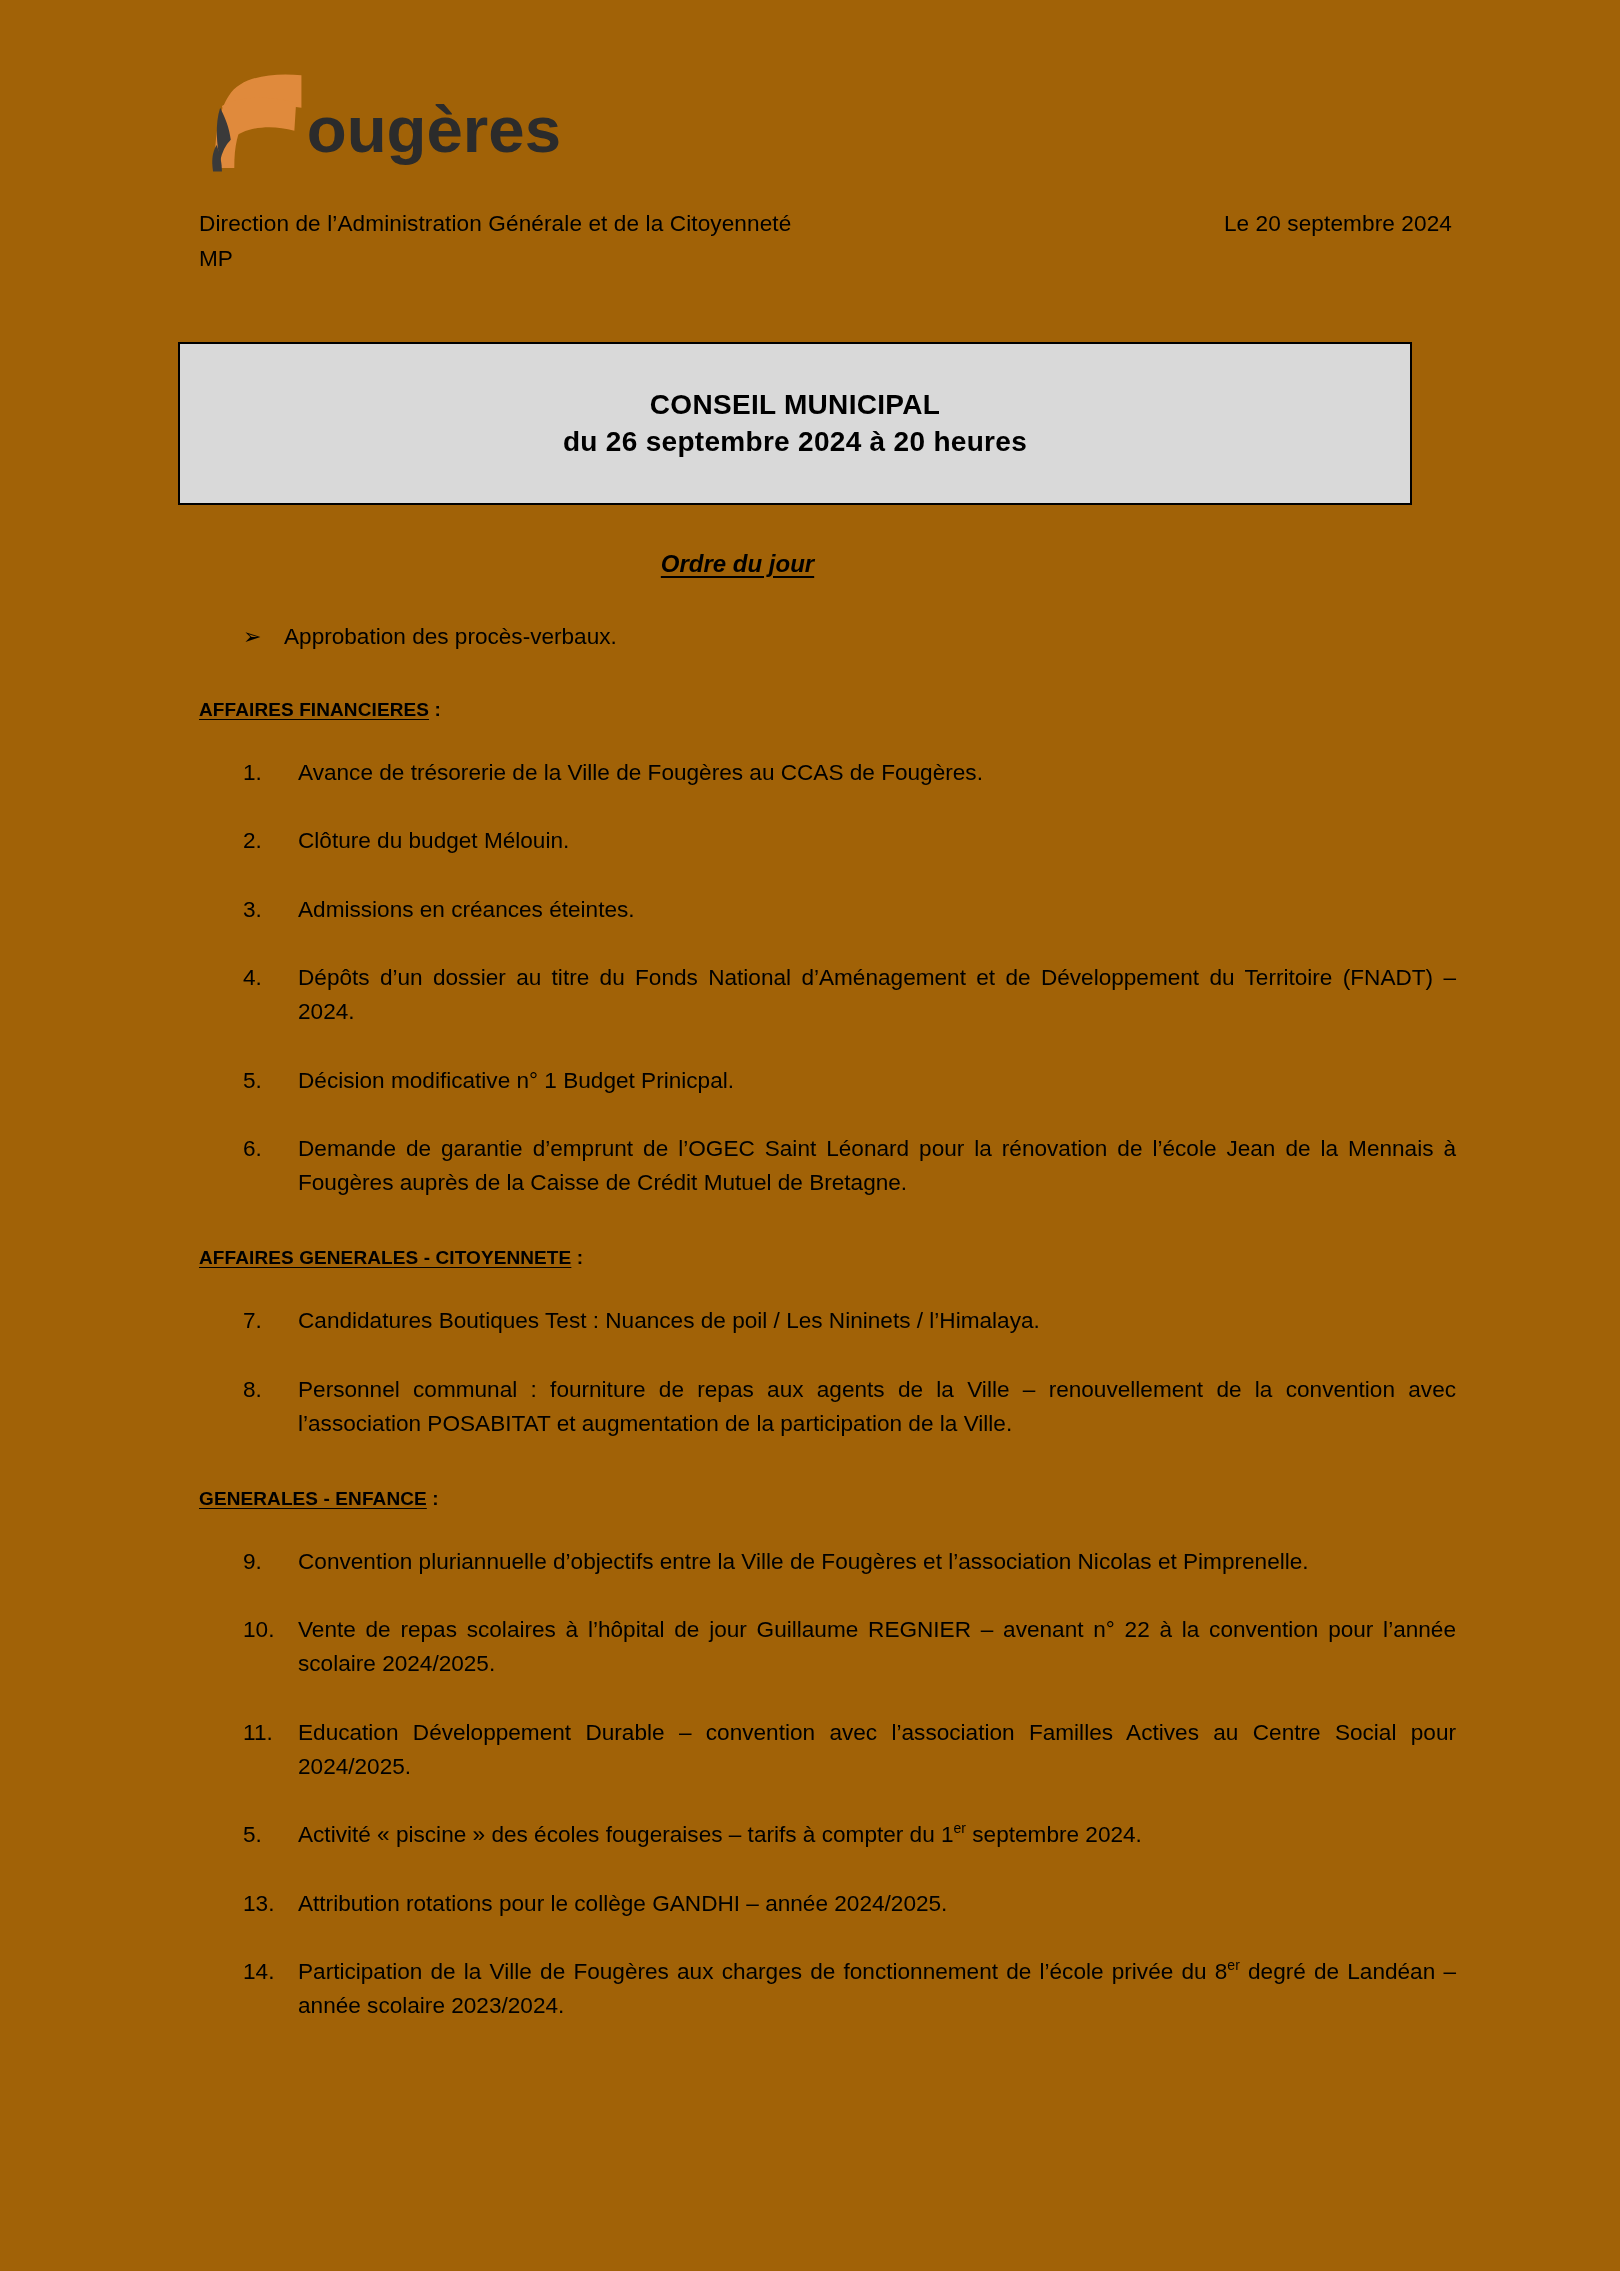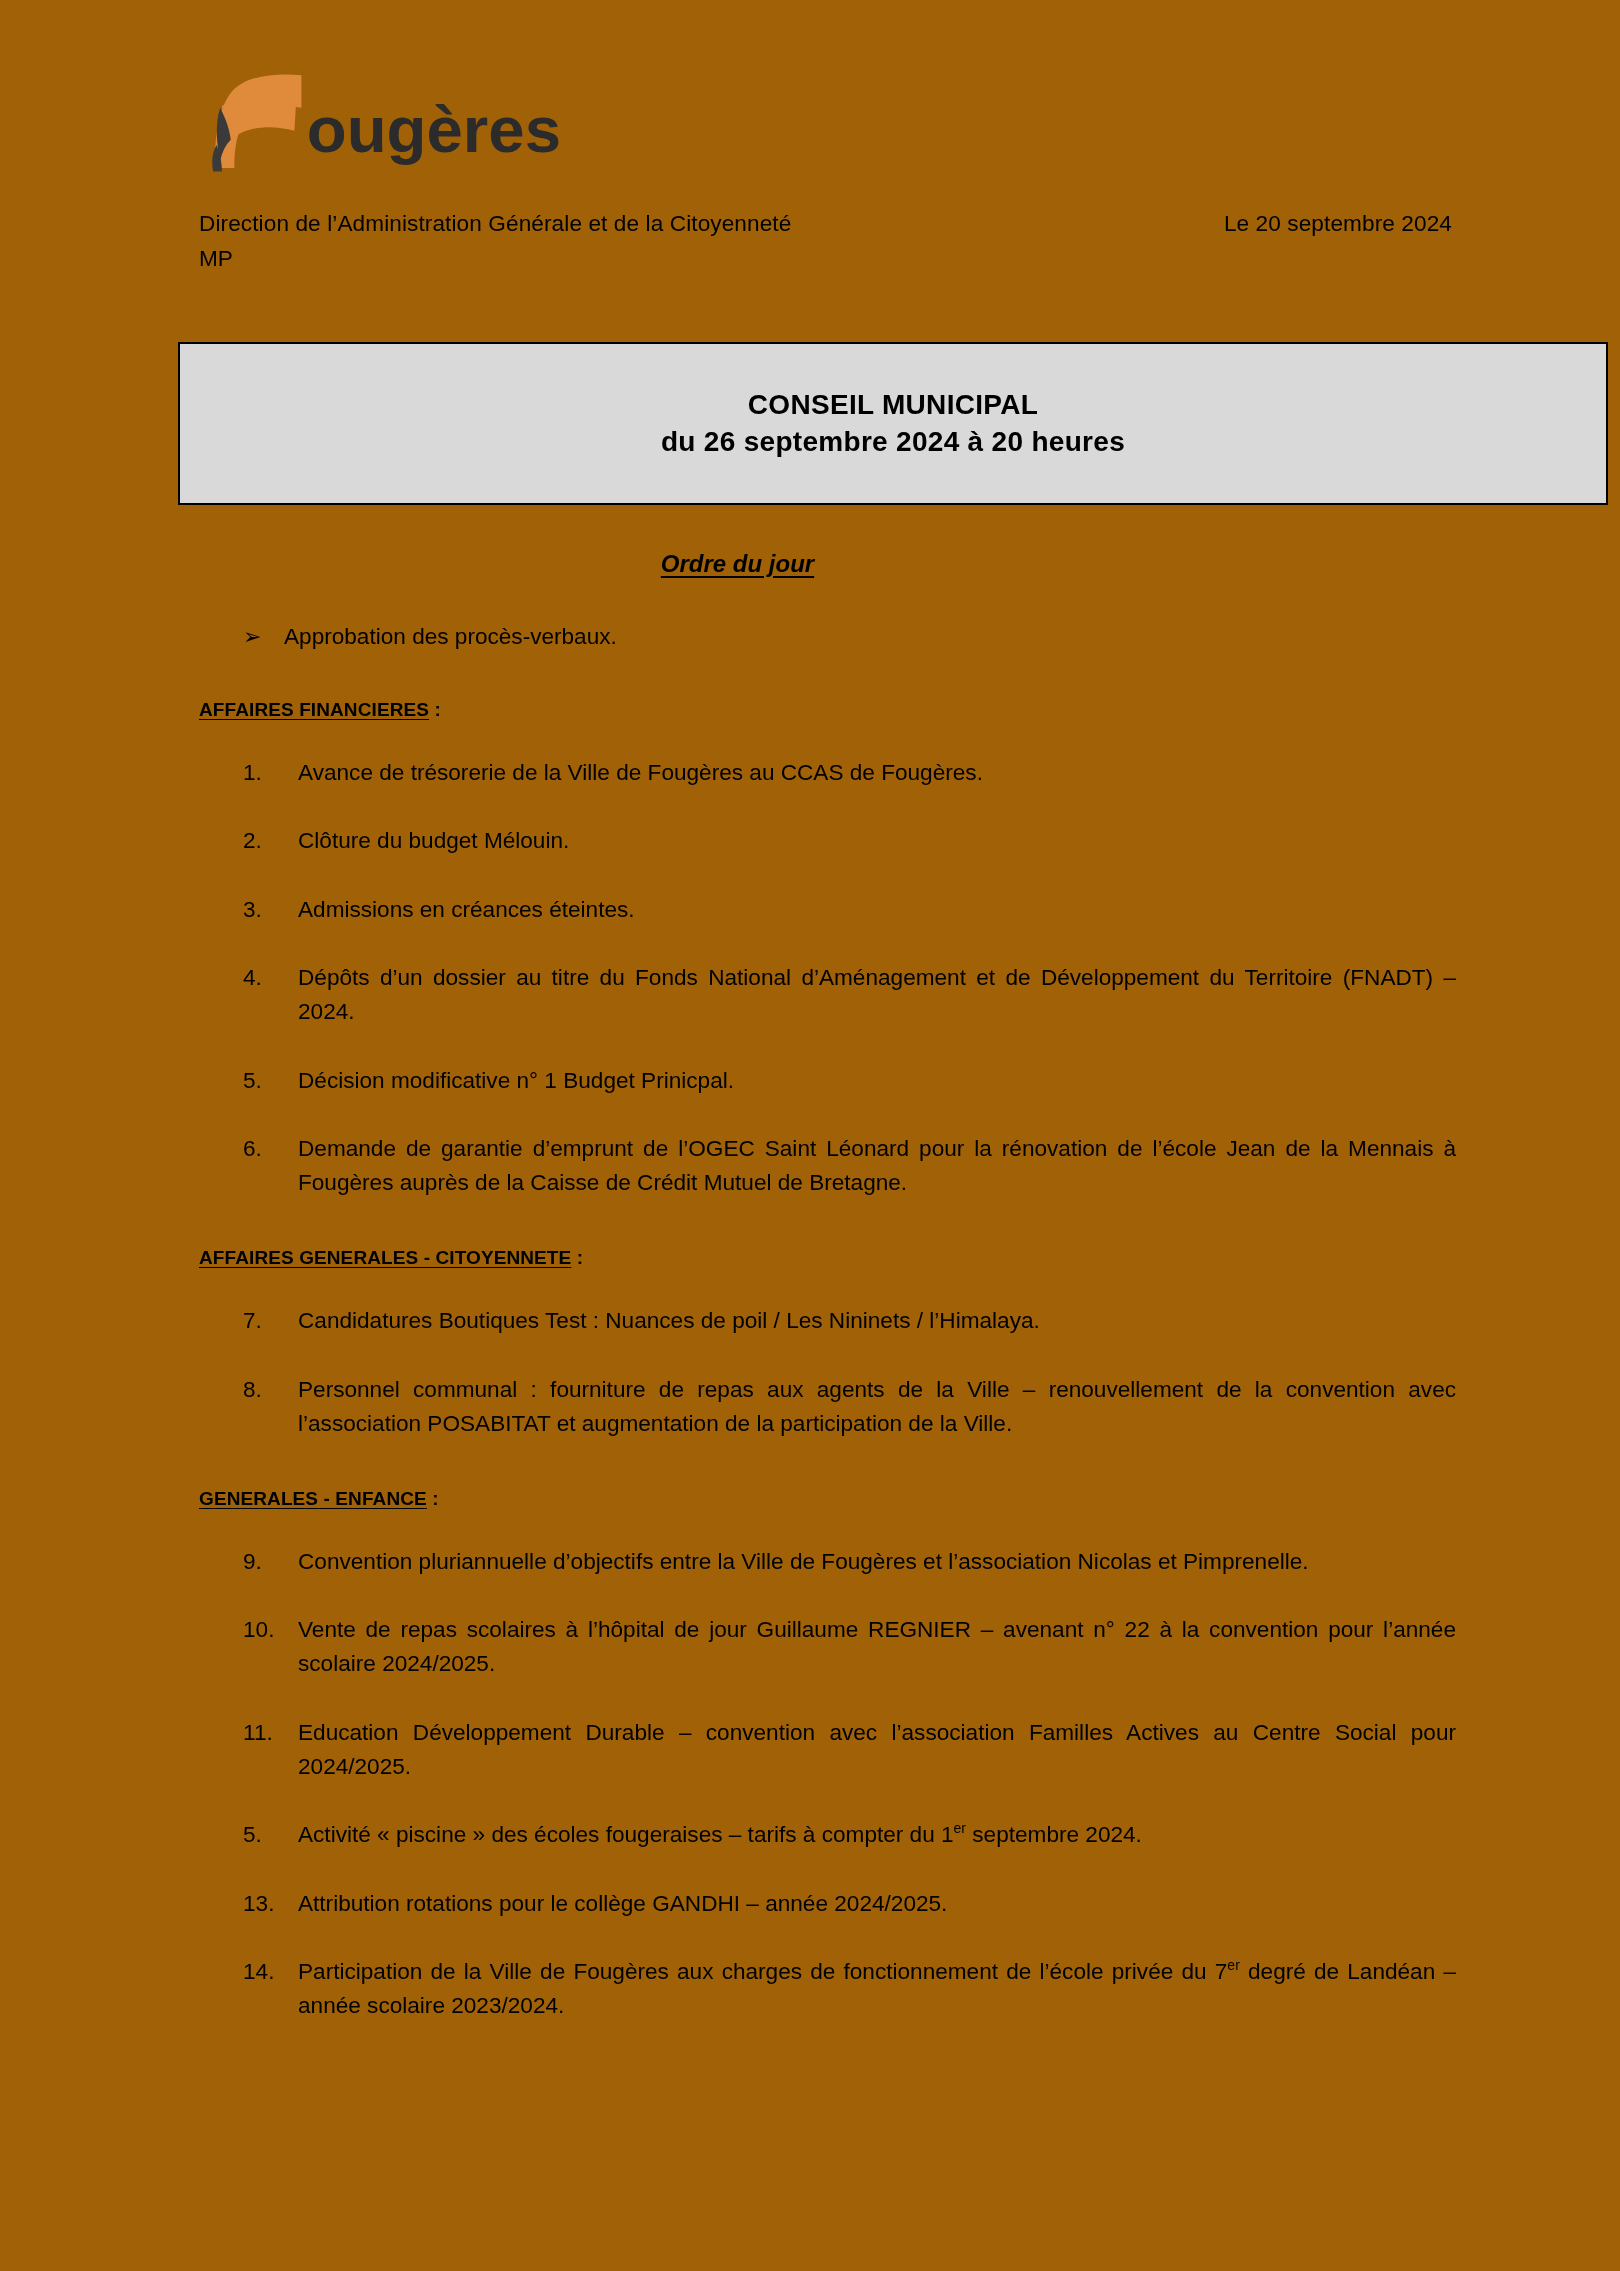--- a/index.html
+++ b/index.html
@@ -68,21 +68,21 @@
   .header-sub {
     font-size: 22.6px;
     line-height: 1.56;
   }
 
   
   .title-box {
     position: absolute;
     left: 178px;
     top: 342px;
-    width: 1430px;
+    width: 1234px;
     height: 163px;
     background: #d9d9d9;
     border: 2.7px solid #000000;
     display: flex;
     flex-direction: column;
     align-items: center;
     justify-content: center;
     gap: 5.3px;
   }
   .title-line-1 {
@@ -284,21 +284,21 @@
           <li class="item">
             <span class="item-num">5.</span>
             <span class="item-text"><span>Activité « piscine » des écoles fougeraises – tarifs à compter du 1</span><sup>er</sup><span> septembre 2024.</span></span>
           </li>
           <li class="item">
             <span class="item-num">13.</span>
             <span class="item-text">Attribution rotations pour le collège GANDHI – année 2024/2025.</span>
           </li>
           <li class="item">
             <span class="item-num">14.</span>
-            <span class="item-text"><span>Participation de la Ville de Fougères aux charges de fonctionnement de l’école privée du 7</span><sup>er</sup><span> degré de Landéan – année scolaire 2023/2024.</span></span>
+            <span class="item-text"><span>Participation de la Ville de Fougères aux charges de fonctionnement de l’école privée du 8</span><sup>er</sup><span> degré de Landéan – année scolaire 2023/2024.</span></span>
           </li>
         </ol>
       </div>
 
   </div>
 
 </div>
 
 
 </body></html>

